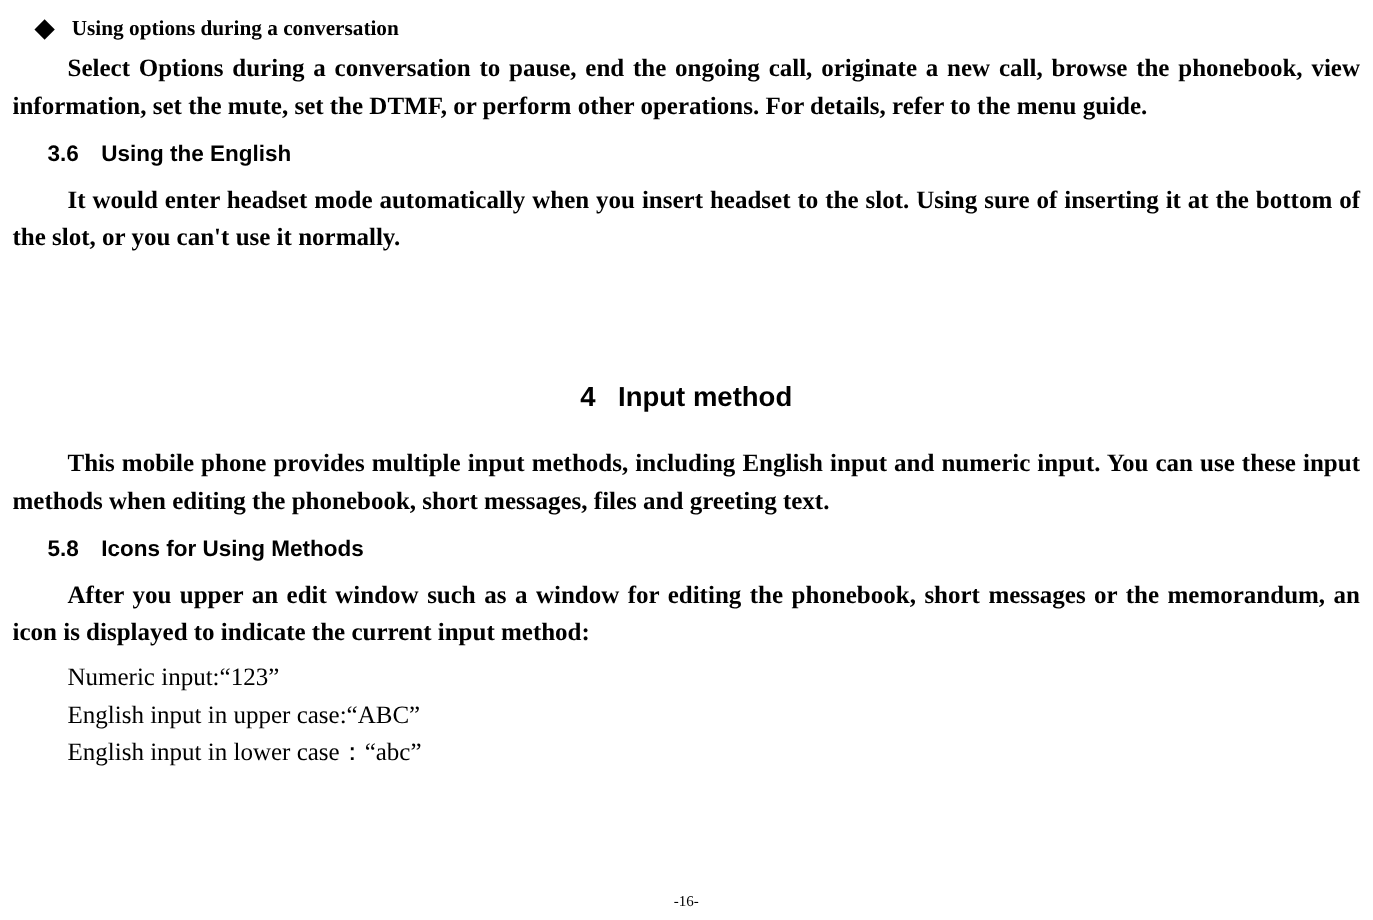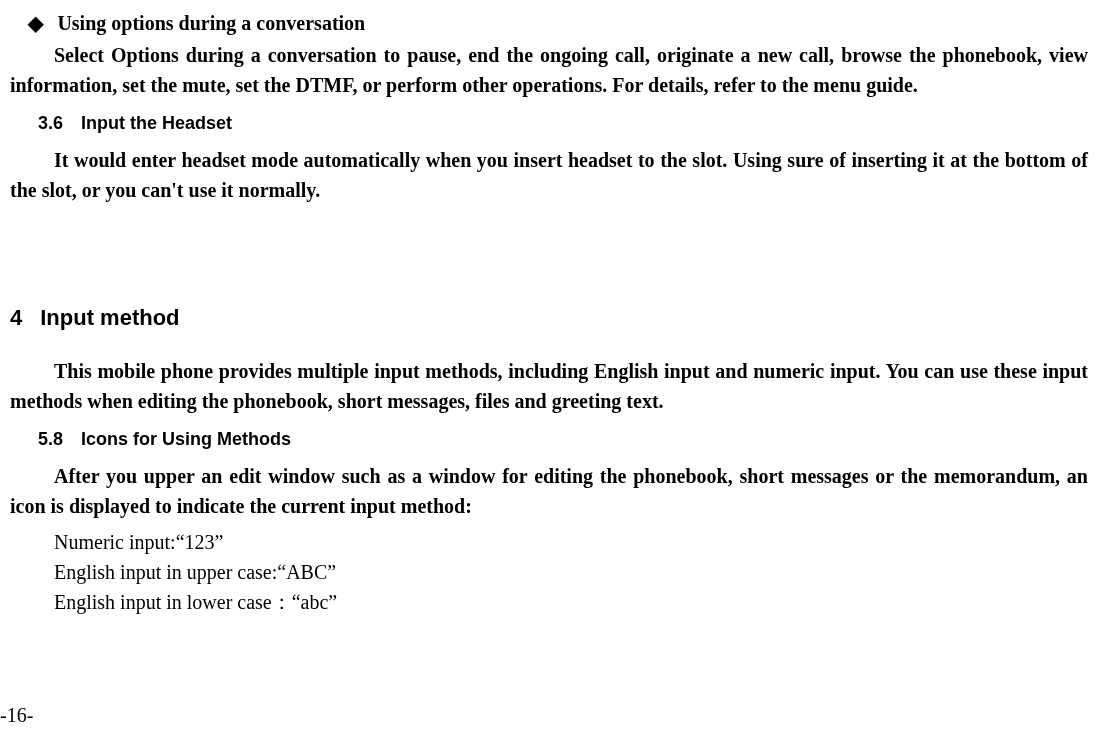--- a/index.html
+++ b/index.html
@@ -23,21 +23,21 @@
       align-items: center;
       font-weight: bold;
       margin-left: 18px;
       margin-bottom: 2px;
     }
     .bullet-diamond {
       font-size: 20px;
       margin-right: 14px;
     }
     .bullet-heading-text {
-      font-size: 20px;
+      font-size: 17px;
     }
     .paragraph {
       text-align: justify;
       margin-bottom: 6px;
     }
     .paragraph-indent {
       text-indent: 44px;
       font-weight: bold;
     }
     .section-heading {
@@ -45,53 +45,54 @@
       font-weight: bold;
       font-size: 18px;
       margin-left: 28px;
       margin-top: 10px;
       margin-bottom: 8px;
     }
     .section-number {
       margin-right: 18px;
     }
     .chapter-heading {
+      text-align: center;
       font-weight: bold;
       font-size: 22px;
       margin-top: 96px;
       margin-bottom: 22px;
       font-family: Arial, "Arial Black", Helvetica, sans-serif;
     }
     .chapter-number {
       margin-right: 18px;
     }
     .indent-line {
       margin-left: 44px;
     }
     .page-number {
       position: absolute;
       bottom: 6px;
       left: 0;
       right: 0;
-      text-align: left;
-      font-size: 20px;
+      text-align: center;
+      font-size: 12px;
     }
   </style>
 </head>
 <body>
 
 <div class="bullet-heading">
   <span class="bullet-diamond">◆</span>
   <span class="bullet-heading-text">Using options during a conversation</span>
 </div>
 
 <p class="paragraph paragraph-indent">Select Options during a conversation to pause, end the ongoing call, originate a new call, browse the phonebook, view information, set the mute, set the DTMF, or perform other operations. For details, refer to the menu guide.</p>
 
 <div class="section-heading">
-  <span class="section-number">3.6</span><span>Input the Headset</span>
+  <span class="section-number">3.6</span><span>Using the English</span>
 </div>
 
 <p class="paragraph paragraph-indent">It would enter headset mode automatically when you insert headset to the slot. Using sure of inserting it at the bottom of the slot, or you can't use it normally.</p>
 
 <div class="chapter-heading">
   <span class="chapter-number">4</span><span>Input method</span>
 </div>
 
 <p class="paragraph paragraph-indent">This mobile phone provides multiple input methods, including English input and numeric input. You can use these input methods when editing the phonebook, short messages, files and greeting text.</p>
 

